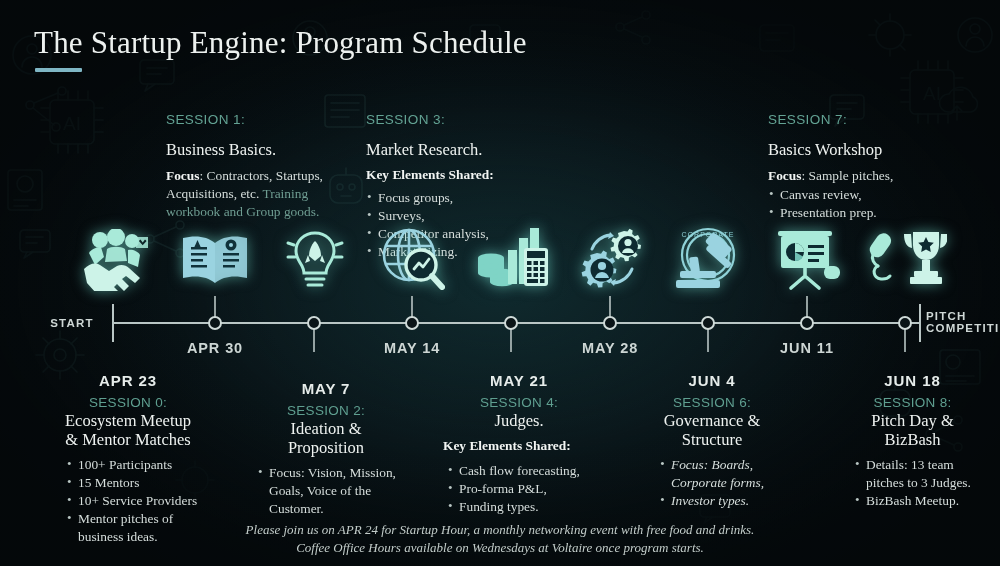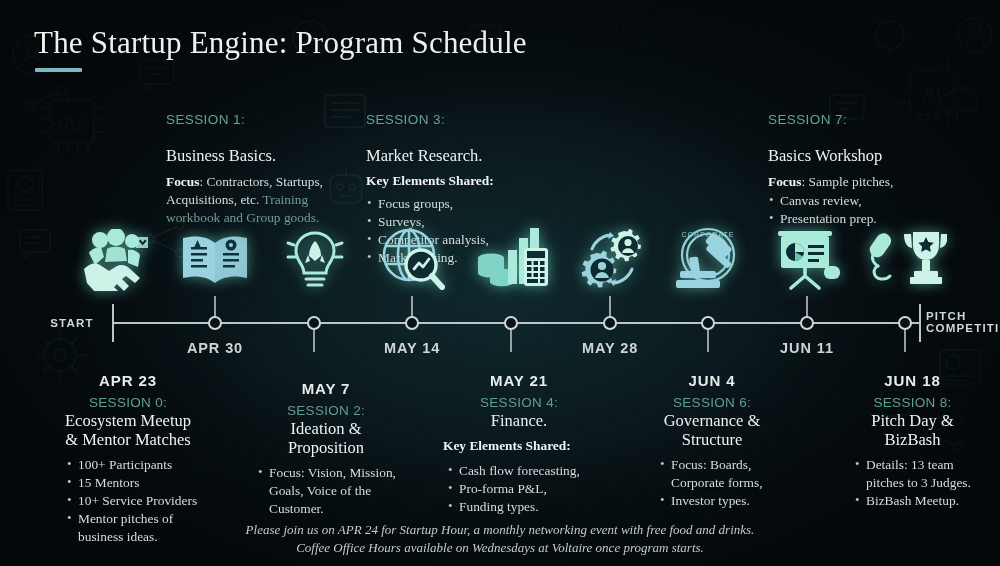--- a/index.html
+++ b/index.html
@@ -36,21 +36,21 @@
   }
 
   
   .top-block { position:absolute; top:112px; }
   .sess-label {
     font-family:"Liberation Sans", sans-serif;
     font-size:13.5px; letter-spacing:.4px; color:#63a394;
   }
   .sess-title {
     font-family:"Liberation Serif", serif;
-    font-size:16.5px; color:#eef2f0; margin-top:20px; line-height:1.15;
+    font-size:16.5px; color:#eef2f0; margin-top:14px; line-height:1.15;
   }
   .body-txt {
     font-family:"Liberation Serif", serif;
     font-size:13.4px; line-height:1.33; color:#d6dedc; margin-top:7px;
   }
   .body-txt b { font-weight:bold; color:#f2f5f3; }
   .dim { color:#6f9d92; }
   ul.bl { list-style:none; margin-top:6px; }
   ul.bl li {
     font-family:"Liberation Serif", serif;
@@ -531,35 +531,35 @@
     <div class="bot-title" style="white-space:pre-line;">Ideation &amp;
 Proposition</div>
     <ul class="bl" style="padding-left:6px;">
       <li>Focus: Vision, Mission, Goals, Voice of the Customer.</li>
     </ul>
   </div>
 
   <div class="bot-block" style="left:443px; top:372px; width:152px;">
     <div class="bot-date">MAY 21</div>
     <div class="bot-sess">SESSION 4:</div>
-    <div class="bot-title" style="white-space:pre-line;">Finance.</div>
+    <div class="bot-title" style="white-space:pre-line;">Judges.</div>
     <div class="kes" style="text-align:left; margin-top:8px;">Key Elements Shared:</div>
     <ul class="bl" style="padding-left:4px; margin-top:8px;">
       <li>Cash flow forecasting,</li>
       <li>Pro-forma P&amp;L,</li>
       <li>Funding types.</li>
     </ul>
   </div>
 
   <div class="bot-block" style="left:641px; top:372px; width:142px;">
     <div class="bot-date">JUN 4</div>
     <div class="bot-sess">SESSION 6:</div>
     <div class="bot-title" style="white-space:pre-line;">Governance &amp;
 Structure</div>
-    <ul class="bl" style="padding-left:18px;">
+    <ul class="bl" style="padding-left:18px;font-style:italic;">
       <li>Focus: Boards, Corporate forms,</li>
       <li>Investor types.</li>
     </ul>
   </div>
 
   <div class="bot-block" style="left:840px; top:372px; width:145px;">
     <div class="bot-date">JUN 18</div>
     <div class="bot-sess">SESSION 8:</div>
     <div class="bot-title" style="white-space:pre-line;">Pitch Day &amp;
 BizBash</div>

